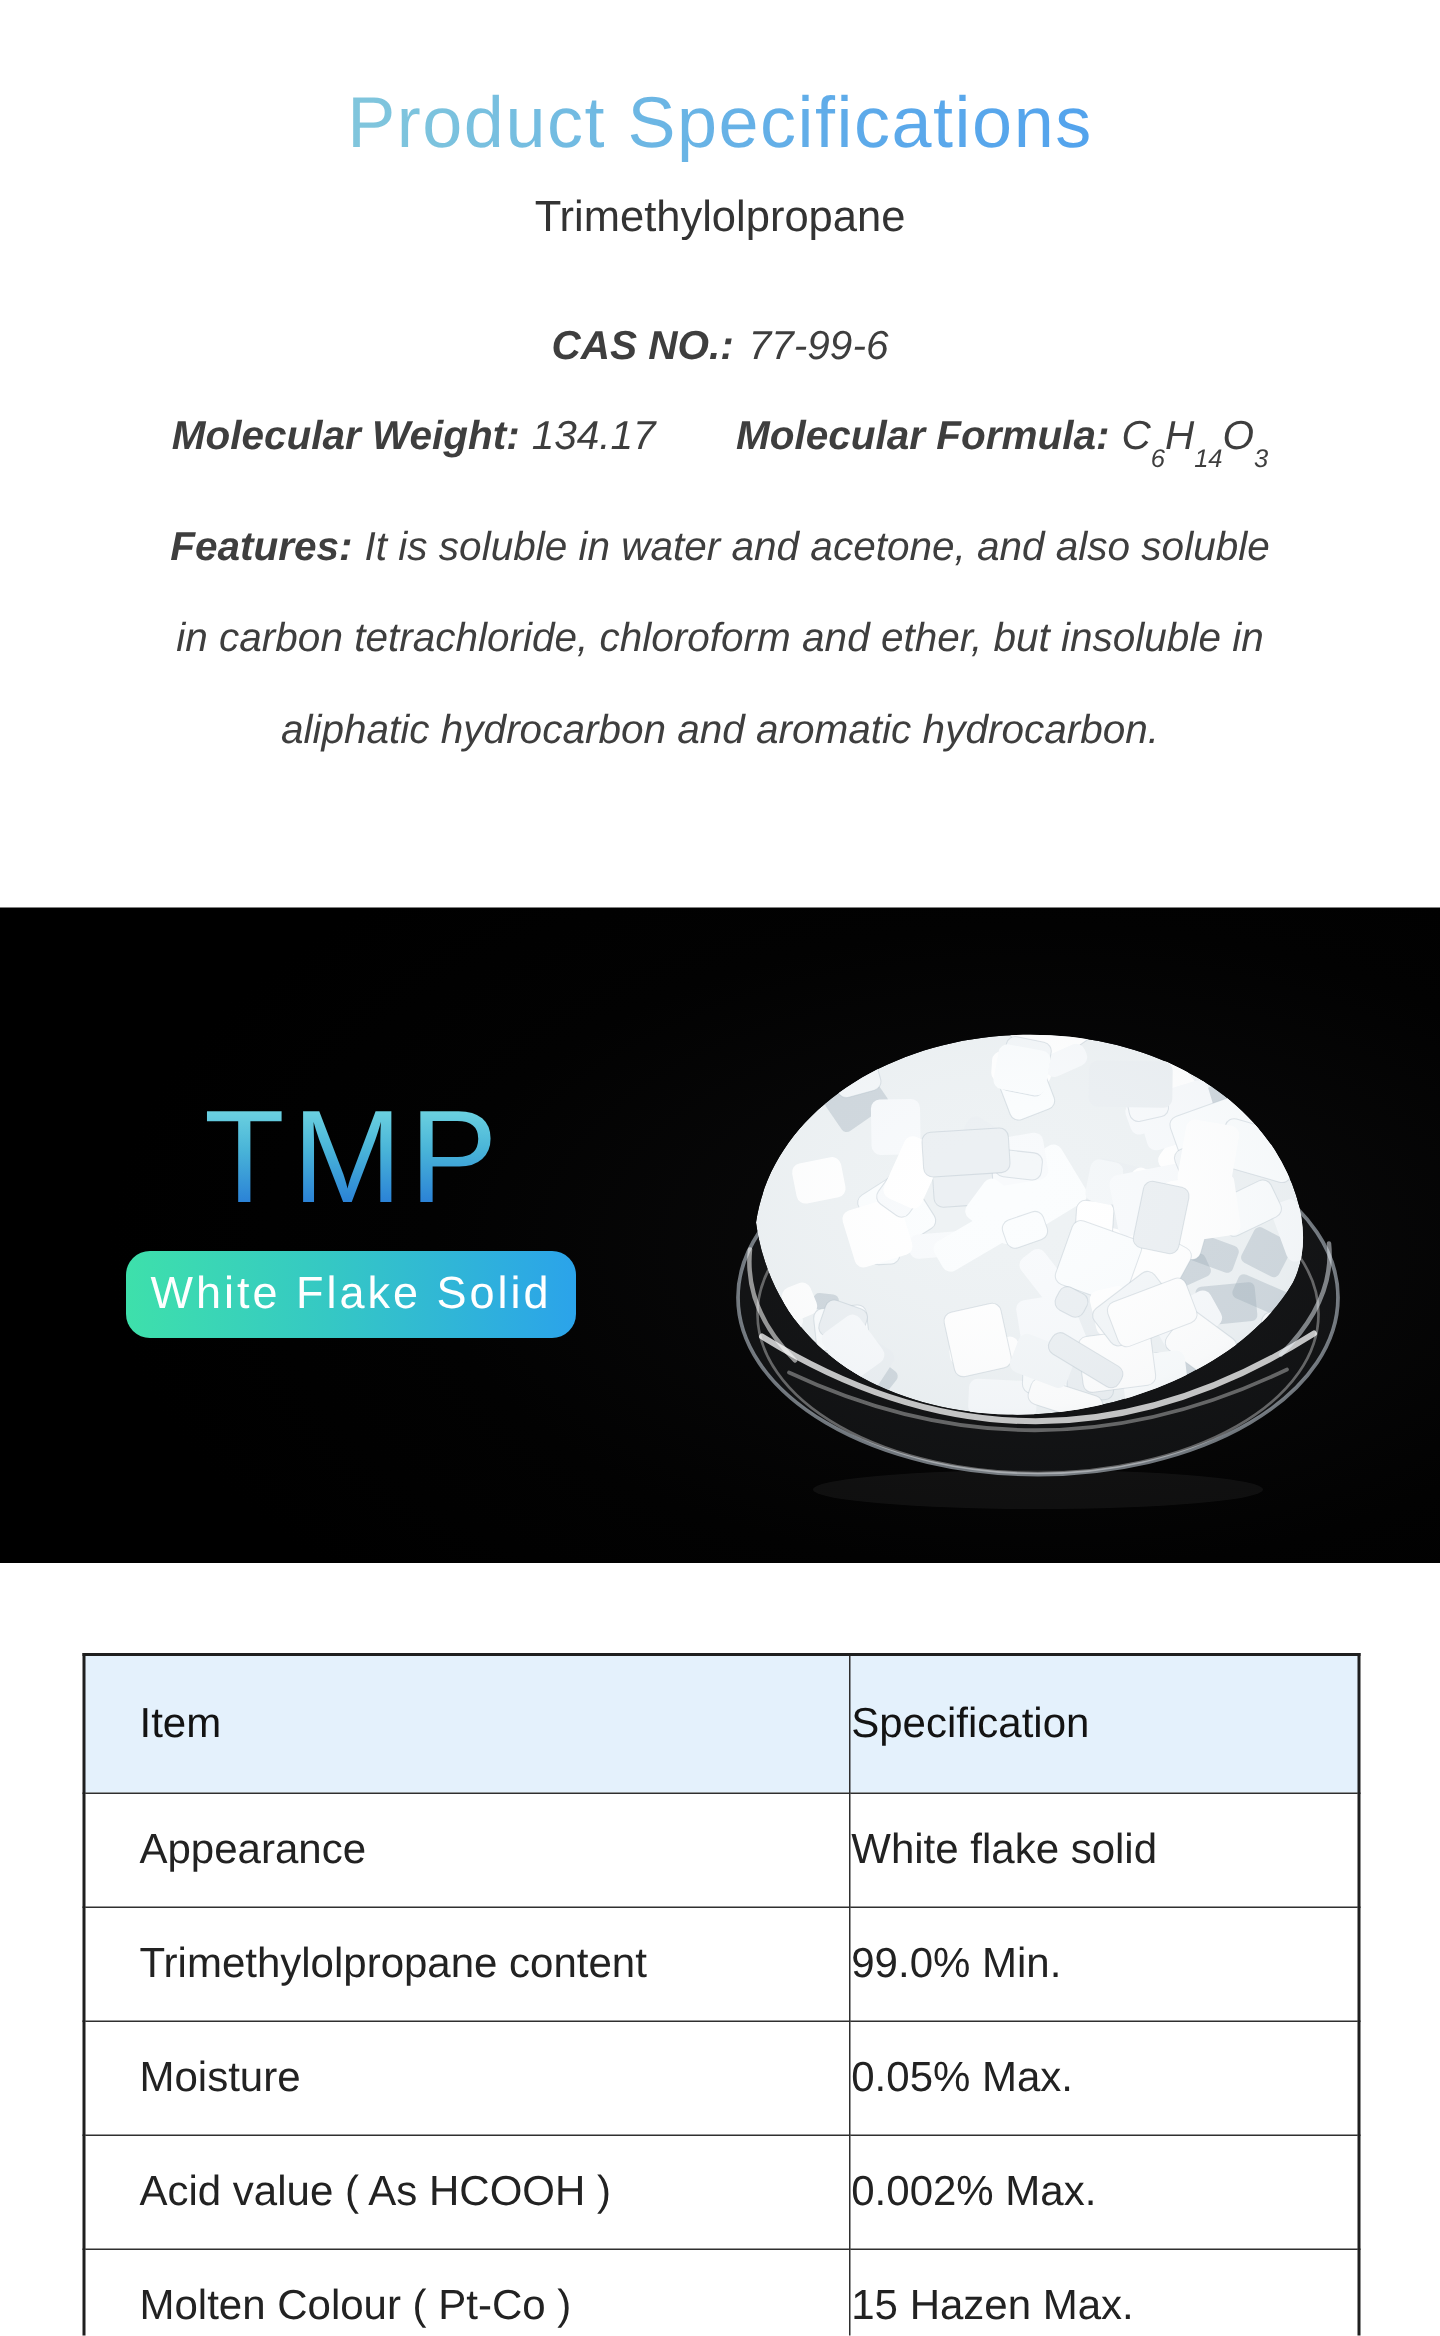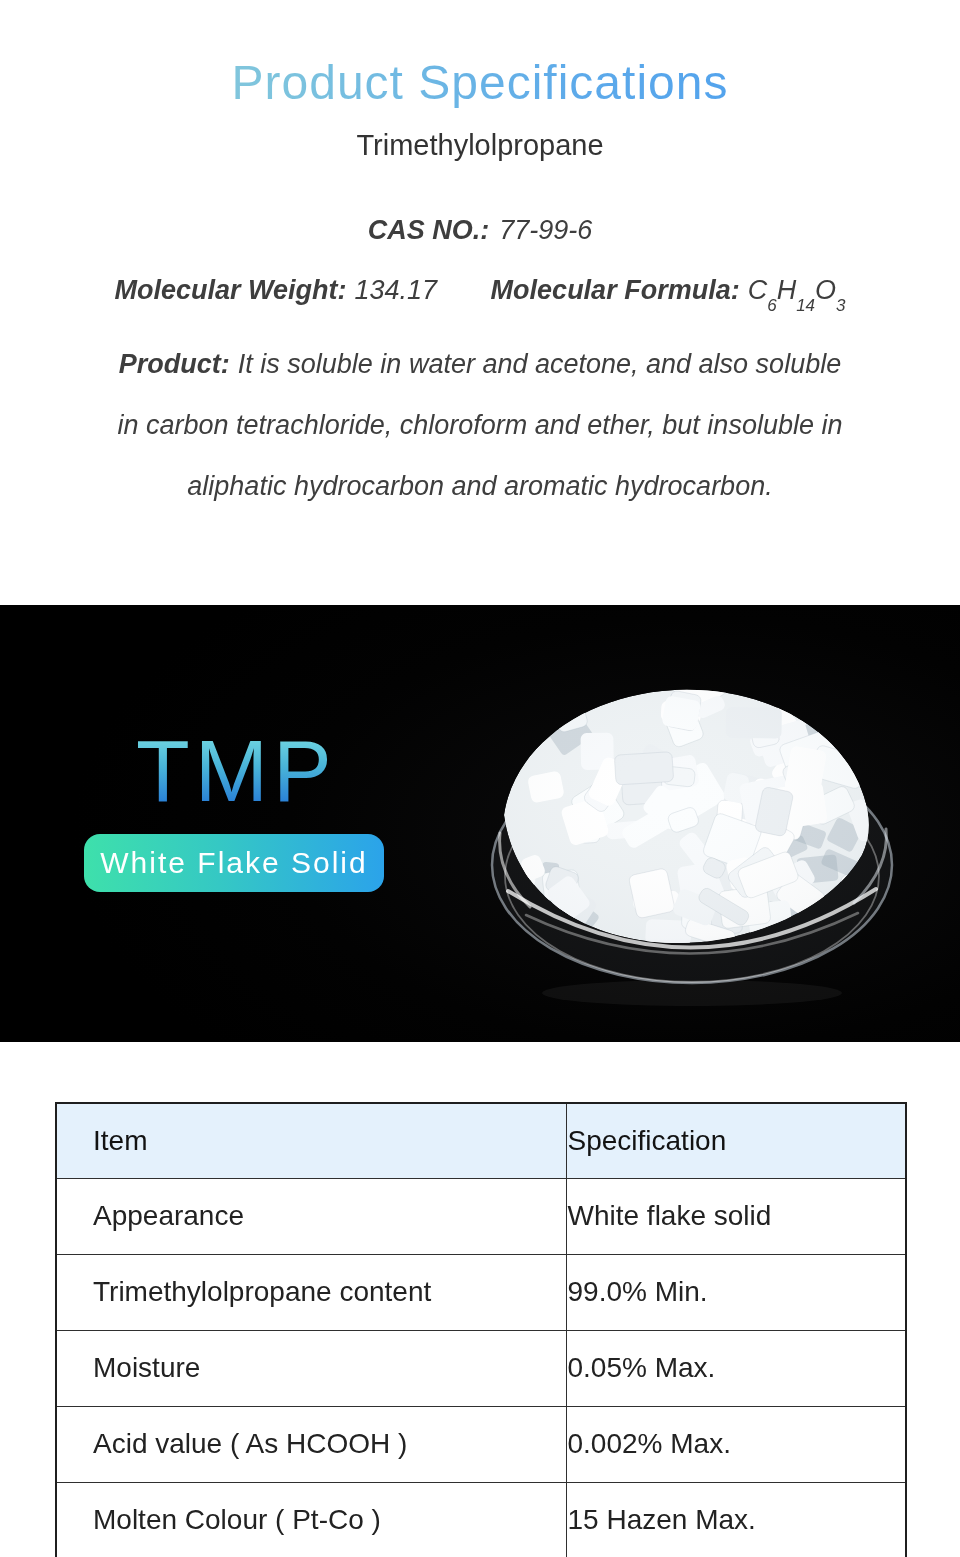--- a/index.html
+++ b/index.html
@@ -44,21 +44,21 @@
 
   
   .spec{margin-top:60px;}
   table.spec-table{
     width:850px;margin:0 55px;border-collapse:collapse;table-layout:fixed;
     font-size:28px;color:#222;background:#fff;border:2px solid #1f1f1f;
   }
   .spec-table col.c1{width:510px;}
   .spec-table col.c2{width:340px;}
   .spec-table th,.spec-table td{border:1.5px solid #2f2f2f;box-sizing:border-box;}
-  .spec-table th{height:75px;background:#e4f1fc;font-weight:500;color:#131313;}
+  .spec-table th{height:92px;background:#e4f1fc;font-weight:500;color:#131313;}
   .spec-table td{height:76px;}
   .spec-table th:first-child,.spec-table td:first-child{text-align:left;padding-left:36px;}
   .spec-table th:last-child,.spec-table td:last-child{text-align:left;padding-right:42px;}
 </style>
 </head>
 <body>
 
 <div class="page">
 
   <section class="intro">
@@ -72,21 +72,21 @@
     <p class="mol">
       <span class="mw">
         <b>Molecular Weight:</b><span>134.17</span>
       </span>
       <span class="mf">
         <b>Molecular Formula:</b><span class="formula"><span>C</span><sub>6</sub><span>H</span><sub>14</sub><span>O</span><sub>3</sub></span>
       </span>
     </p>
 
     <p class="features">
-      <span class="line"><b>Product:</b><span>It is soluble in water and acetone, and also soluble</span></span>
+      <span class="line"><b>Features:</b><span>It is soluble in water and acetone, and also soluble</span></span>
       <span class="line">in carbon tetrachloride, chloroform and ether, but insoluble in</span>
       <span class="line">aliphatic hydrocarbon and aromatic hydrocarbon.</span>
     </p>
   </section>
 
   <section class="hero">
     <div class="tmp">TMP</div>
     <div class="badge">White Flake Solid</div>
 
     <svg class="bowl" width="414" height="350" viewBox="0 0 414 350">

